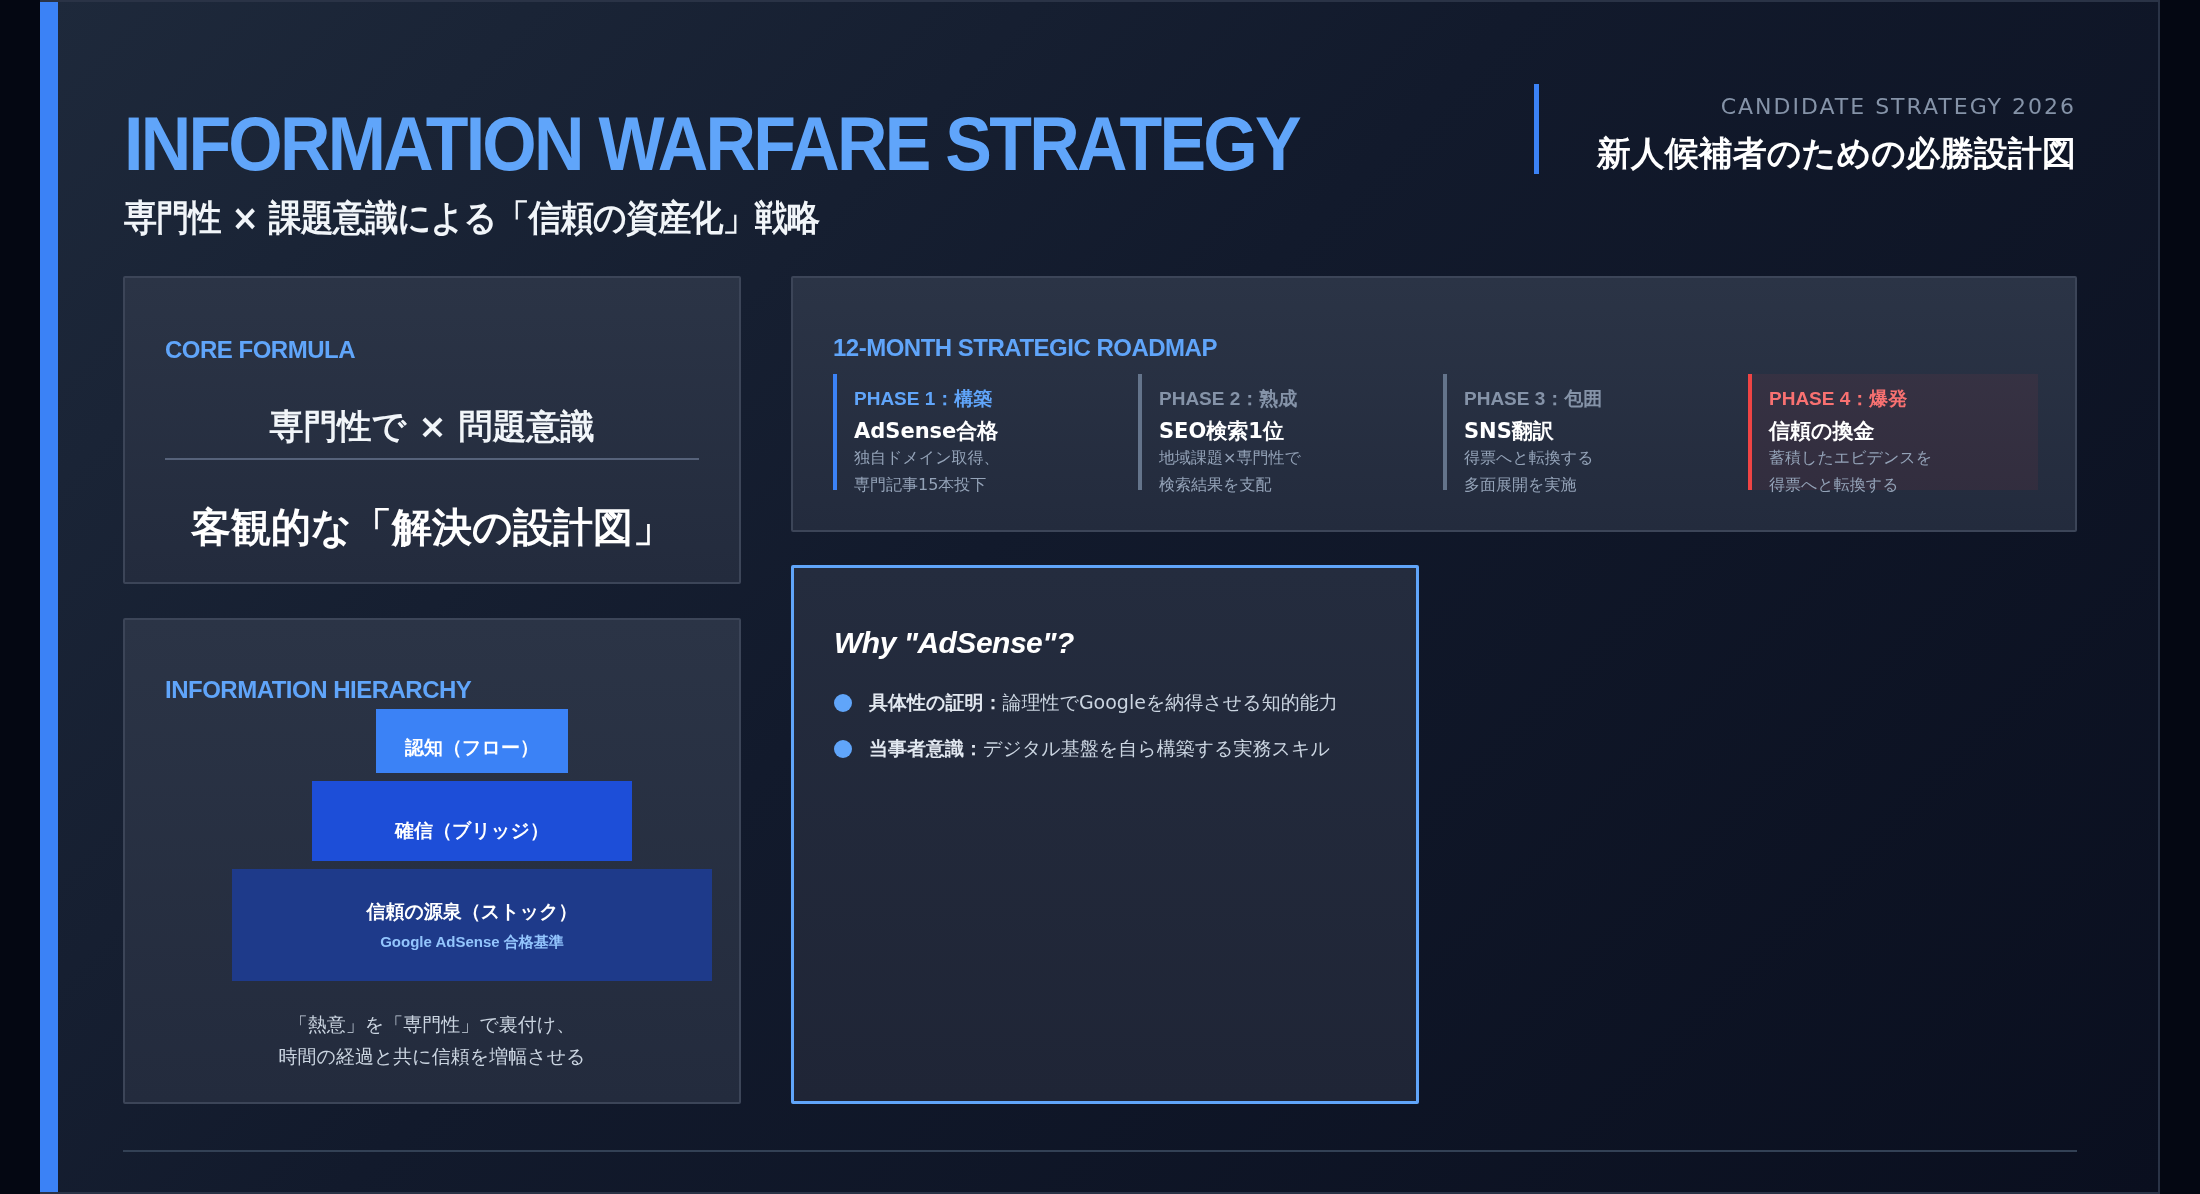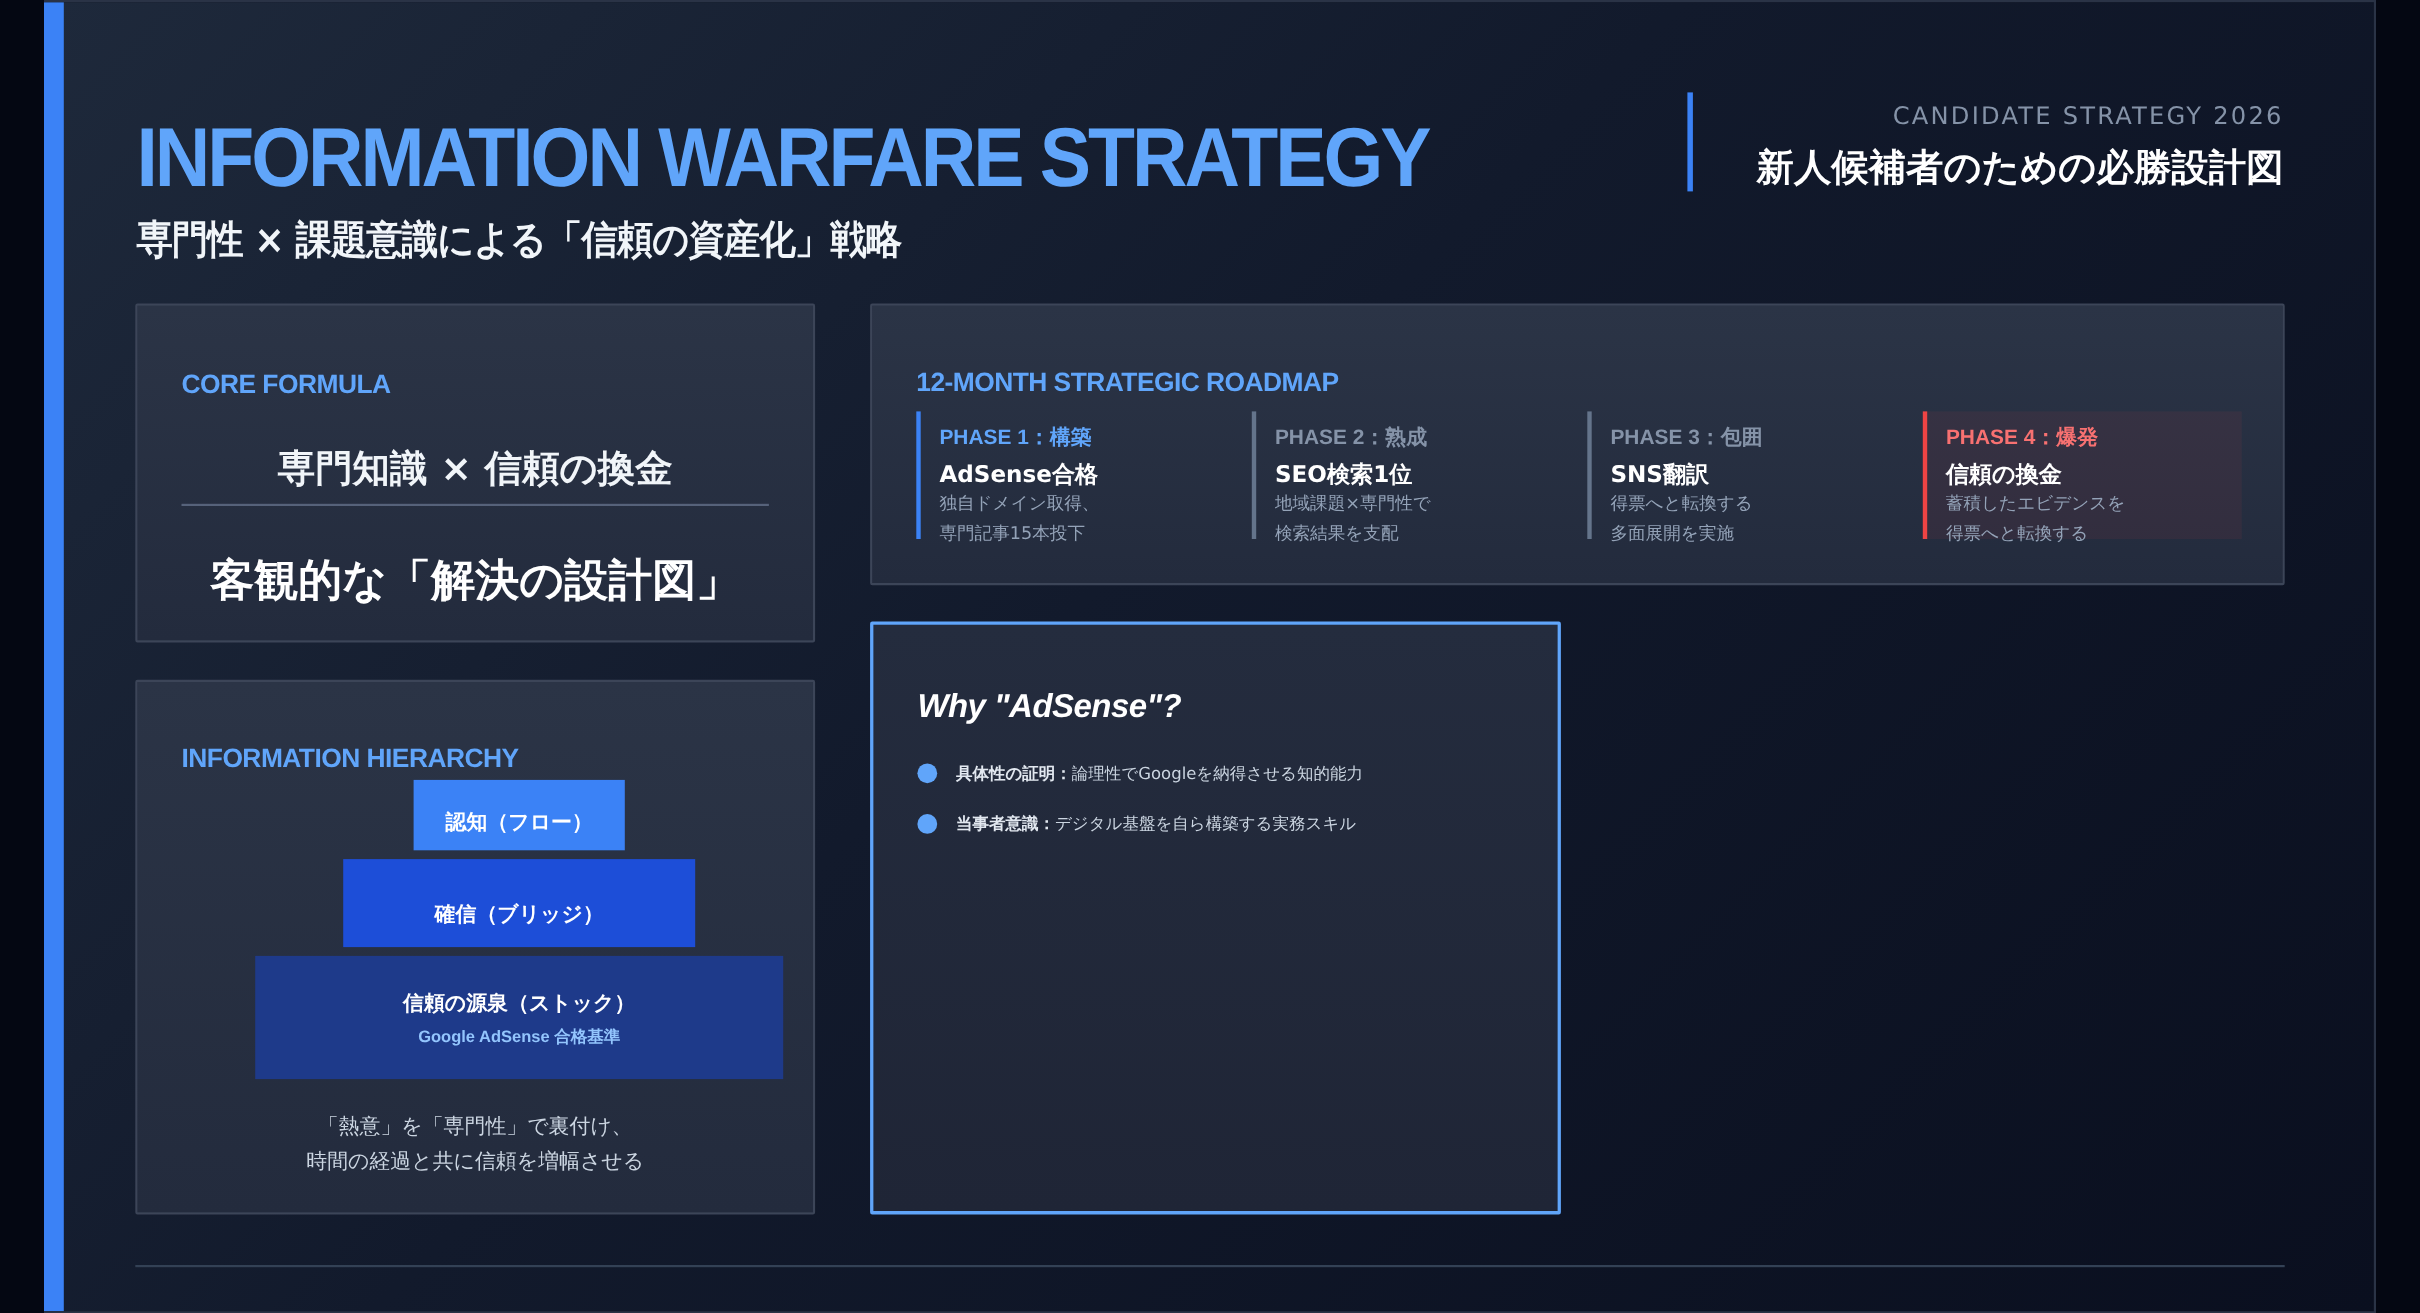--- a/index.html
+++ b/index.html
@@ -92,21 +92,21 @@
   .phase.p4 .ph-label { color: #f87171; }
   .phase .ph-title { font-family: "DejaVu Sans", sans-serif; font-weight: 700; font-size: 21px; color: #ffffff; margin-top: 8px; line-height: 26px; white-space: nowrap; }
   .phase .ph-desc { font-family: "DejaVu Sans", sans-serif; font-size: 16px; color: #94a3b8; line-height: 27px; white-space: nowrap; }
 
   
   .why { left: 751px; top: 563px; width: 628px; height: 539px; border: 3px solid #60a5fa; background: linear-gradient(180deg, #242c3e 0%, #1f2536 100%); }
   .counter { left: 1411px; top: 563px; width: 628px; height: 539px; border: 3px solid #ef4444; background: linear-gradient(180deg, #242c3e 0%, #1f2536 100%); }
   .bc-title { position: absolute; left: 40px; top: 58px; font-family: "Liberation Sans", sans-serif;
               font-weight: 700; font-style: italic; font-size: 30px; color: #ffffff; letter-spacing: -0.5px; }
   .bullets { position: absolute; left: 40px; top: 112px; list-style: none; }
-  .bullets li { display: flex; align-items: center; height: 46px; font-family: "DejaVu Sans", sans-serif; font-size: 15px; color: #cbd5e1; white-space: nowrap; }
+  .bullets li { display: flex; align-items: center; height: 46px; font-family: "DejaVu Sans", sans-serif; font-size: 19px; color: #cbd5e1; white-space: nowrap; }
   .bullets .dot { width: 18px; height: 18px; border-radius: 50%; background: #60a5fa; margin-right: 17px; flex-shrink: 0; }
   .bullets .strong { font-weight: 700; color: #e2e8f0; }
   .quote { position: absolute; left: 40px; right: 40px; top: 110px; font-family: "DejaVu Sans", sans-serif;
            font-weight: 700; font-size: 19px; line-height: 33px; color: #f87171; }
 
   .footer-line { position: absolute; left: 83px; width: 1954px; top: 1148px; height: 2px; background: #334155; }
 </style>
 </head>
 <body>
 
@@ -116,21 +116,21 @@
   <h1 class="title">INFORMATION WARFARE STRATEGY</h1>
   <div class="subtitle">専門性 × 課題意識による「信頼の資産化」戦略</div>
 
   <div class="header-right">
     <div class="eyebrow">CANDIDATE STRATEGY 2026</div>
     <div class="heading">新人候補者のための必勝設計図</div>
   </div>
 
   <section class="card core">
     <div class="card-label">CORE FORMULA</div>
-    <div class="formula">専門知識 × 信頼の換金</div>
+    <div class="formula">専門性で × 問題意識</div>
     <div class="result">客観的な「解決の設計図」</div>
   </section>
 
   <section class="card hier">
     <div class="card-label">INFORMATION HIERARCHY</div>
     <div class="pyr pyr-1">
       <span>認知（フロー）</span>
     </div>
     <div class="pyr pyr-2">
       <span>確信（ブリッジ）</span>

